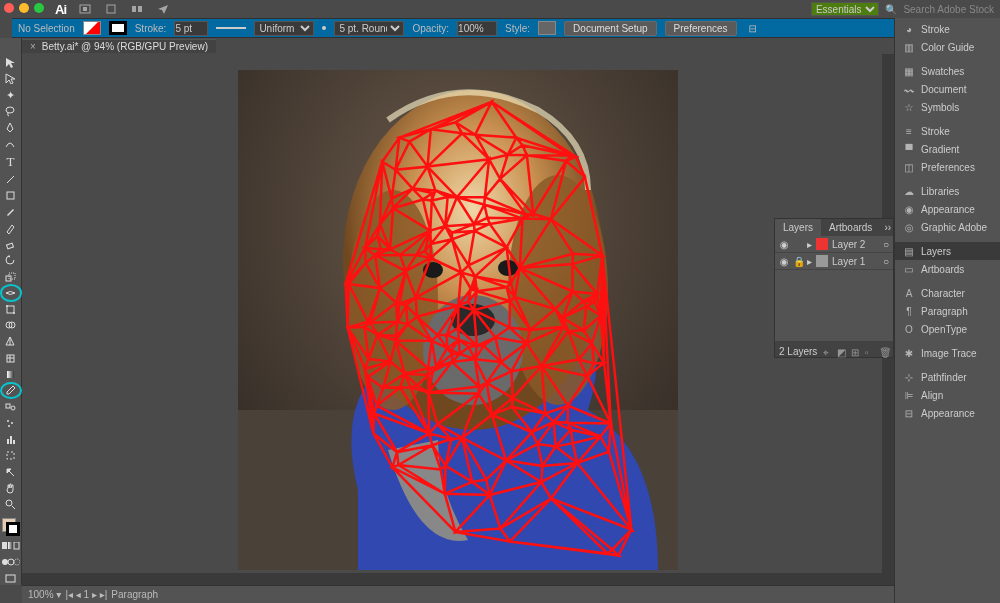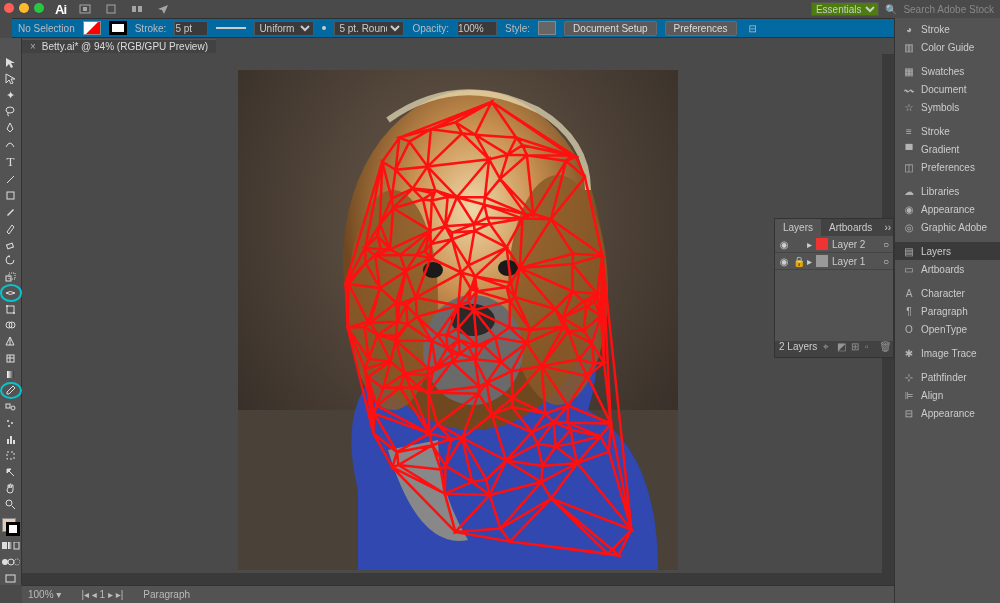--- a/index.html
+++ b/index.html
@@ -42,24 +42,24 @@
   .sp-ico { width:12px; height:12px; display:inline-flex; align-items:center; justify-content:center; opacity:.8; }
   .layerspanel { position:absolute; top:218px; right:106px; width:120px; height:140px; background:#535353; border:1px solid #333; font-size:10px; color:#ccc; }
   .lp-tabs { display:flex; background:#424242; }
   .lp-tab { padding:3px 8px; cursor:pointer; }
   .lp-tab.act { background:#535353; }
   .lp-ra { margin-left:auto; padding:3px 4px; display:flex; gap:4px; }
   .lp-row { display:flex; align-items:center; gap:4px; padding:2px 4px; border-bottom:1px solid #444; }
   .lp-eye { width:10px; text-align:center; }
   .lp-swatch { width:12px; height:12px; }
   .lp-swatch.red { background:#e33; } .lp-swatch.img { background:#999; }
-  .lp-foot { position:absolute; bottom:0; left:0; right:0; height:16px; background:#424242; display:flex; align-items:flex-start; justify-content:space-between; padding:0 4px; }
+  .lp-foot { position:absolute; bottom:0; left:0; right:0; height:16px; background:#424242; display:flex; align-items:flex-end; justify-content:space-between; padding:0 4px; }
   .lp-foot .ic { display:flex; gap:4px; }
   .lp-foot .ic span { width:10px; height:10px; opacity:.6; }
-  .status { position:absolute; bottom:0; left:22px; right:106px; height:18px; background:#535353; border-top:1px solid #333; display:flex; align-items:center; padding:0 6px; gap:20px; color:#bbb; font-size:10px; }
+  .status { position:absolute; bottom:0; left:22px; right:106px; height:18px; background:#535353; border-top:1px solid #333; display:flex; align-items:center; padding:0 6px; gap:4px; color:#bbb; font-size:10px; }
   svg { display:block; }
 </style>
 </head>
 <body>
 
 <div class="traffic">
   <span class="tr"></span>
   <span class="ty"></span>
   <span class="tg"></span>
 </div>

